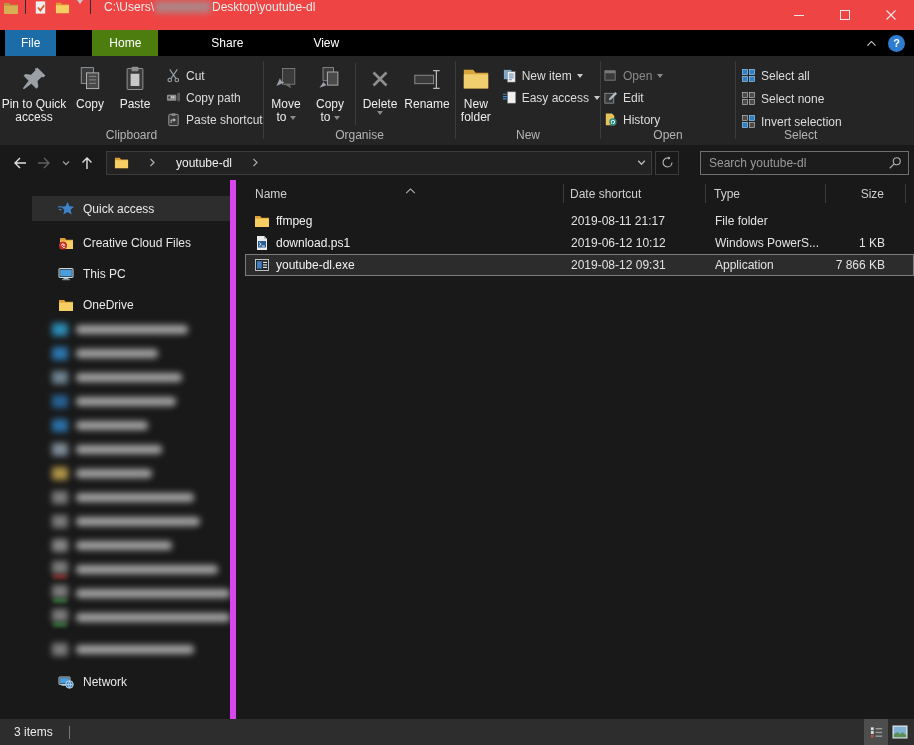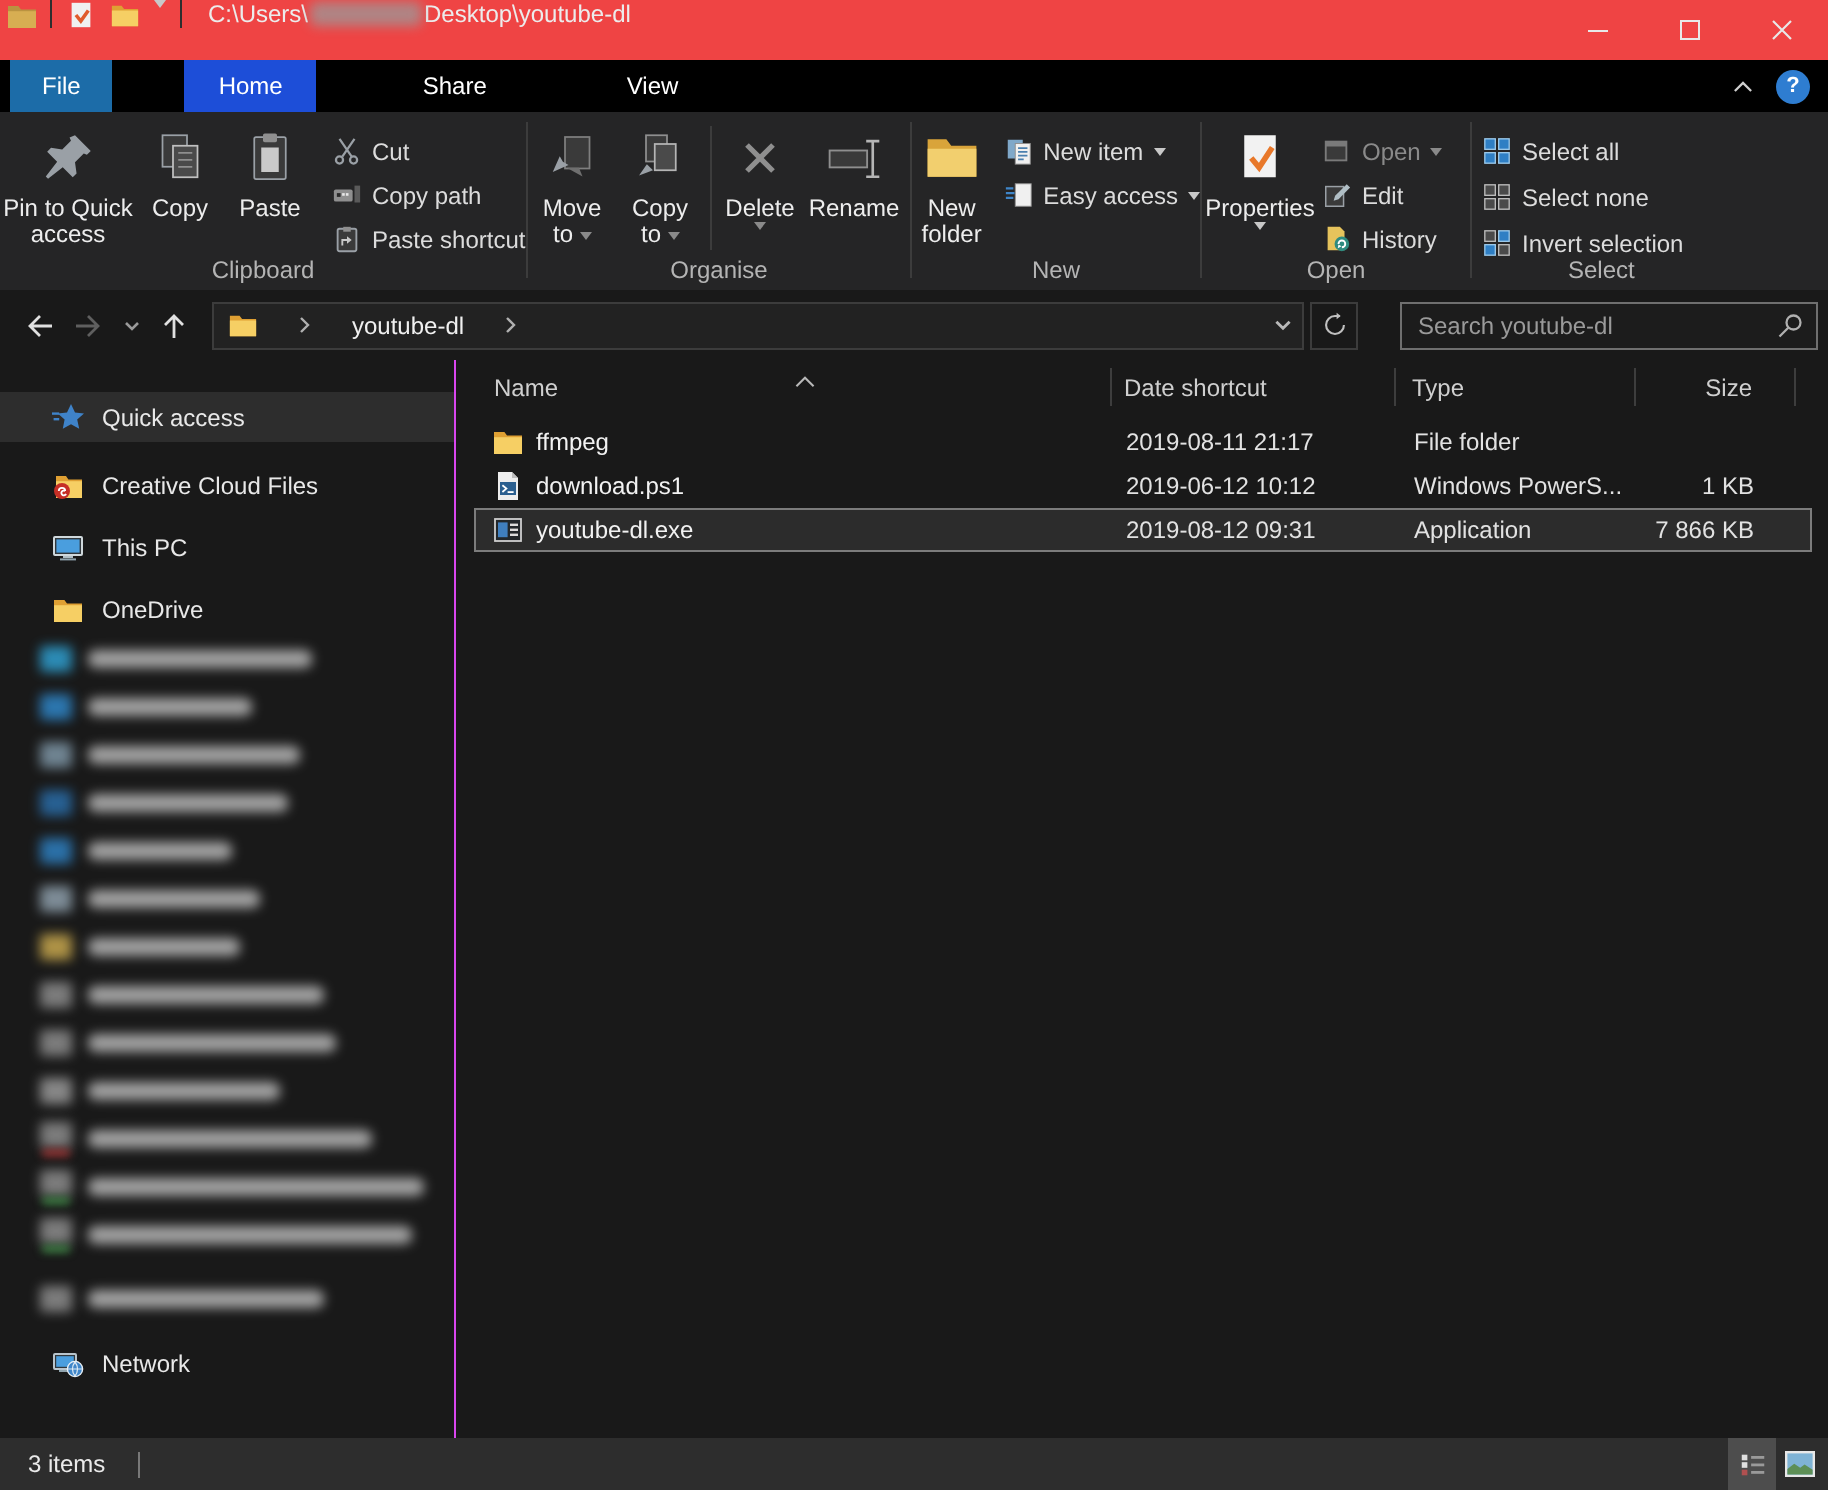--- a/index.html
+++ b/index.html
@@ -14,21 +14,21 @@
   .qat-caret { margin:0 4px; }
   .tb-title { margin-left:10px; color:#ececec; white-space:nowrap; display:flex; align-items:center; }
   .blurbox { display:inline-block; width:56px; height:12px; background:#9a9a9a; border-radius:3px; filter:blur(3px); opacity:.75; margin:0 1px; }
   .wincaps { margin-left:auto; display:flex; height:30px; }
   .wcap { width:46px; height:30px; display:flex; align-items:center; justify-content:center; }
 
   
   .tabrow { height:26px; background:#000; display:flex; align-items:stretch;gap:36px; }
   .tab { padding:0 17px; display:flex; align-items:center; color:#fff; }
   .tab-file { background:#1c6ca8; margin-left:5px; padding:0 16px; }
-  .tab-active { background:#1d4ed8; }
+  .tab-active { background:#4d7c0f; }
   .tabrow-right { margin-left:auto; display:flex; align-items:center; gap:10px; margin-right:9px; }
   .help-circle { width:17px; height:17px; border-radius:50%; background:#2e7dd1; color:#fff; font-size:11px; font-weight:bold; display:flex; align-items:center; justify-content:center; }
 
   
   .ribbon { height:89px; background:#252526; display:flex; position:relative; }
   .rgroup { position:relative; display:flex; align-items:flex-start; padding-top:5px; }
   .glabel { position:absolute; bottom:3px; left:0; right:0; text-align:center; color:#b4b4b4; }
   .rdivider { width:1px; background:#3c3c3c; height:78px; margin-top:5px; }
   .rlg { display:flex; flex-direction:column; align-items:center; text-align:center; color:#ededed; line-height:13px; padding-top:2px; }
   .rlg .ric { height:32px; display:flex; align-items:center; justify-content:center; margin-bottom:3px; }
@@ -46,21 +46,21 @@
   .addrfield { margin-left:6px; width:546px; height:24px; background:#222; border:1px solid #3c3c3c; display:flex; align-items:center; padding:0 2px 0 7px; }
   .crumb { display:flex; align-items:center; gap:20px; color:#f0f0f0; }
   .addr-right { margin-left:auto; display:flex; align-items:center; }
   .refreshbtn { width:24px; height:24px; border:1px solid #3c3c3c; margin-left:3px; display:flex; align-items:center; justify-content:center; }
   .searchbox { margin-left:21px; width:209px; height:24px; background:#1c1c1c; border:1px solid #6f6f6f; display:flex; align-items:center; padding:0 6px 0 8px; }
   .searchbox input { flex:1; background:transparent; border:none; outline:none; color:#cfcfcf; font-family:inherit; font-size:12px; }
   .searchbox input::placeholder { color:#9a9a9a; }
 
   
   .main { height:539px; display:flex; background:#191919; }
-  .sidebar { width:228px; border-right:1px solid #d946ef; overflow:hidden; }
+  .sidebar { width:228px; border-right:6px solid #d946ef; overflow:hidden;margin-left:32px; }
   .sb-row { height:24px; display:flex; align-items:center; padding-left:26px; gap:9px; color:#e8e8e8; white-space:nowrap; }
   .sb-row.selected { background:#2d2d2d; height:25px; }
   .sb-blur-row { height:24px; display:flex; align-items:center; padding-left:20px; gap:8px; }
   .sb-blur-iconwrap { display:flex; flex-direction:column; align-items:center; gap:1px; }
   .sb-blur-icon { width:16px; height:13px; border-radius:2px; filter:blur(3px); opacity:.85; }
   .sb-blur-accent { width:14px; height:3px; border-radius:1px; filter:blur(2px); }
   .sb-blur-bar { height:9px; border-radius:4px; background:#c9c9c9; filter:blur(3px); opacity:.78; }
 
   .content { flex:1; position:relative; }
   .lv-header { height:27px; display:flex; align-items:center; padding-left:9px; color:#cfcfcf; position:relative; }
@@ -297,32 +297,20 @@
           </svg>
         <span>Easy access</span>
         <span class="caret"></span>
       </div>
     </div>
     <div class="glabel">New</div>
   </div>
   <div class="rdivider"></div>
 
   <div class="rgroup" style="width:134px">
-    <div class="rlg" style="width:58px">
-      <span class="ric">
-        <svg width="28" height="28" viewBox="0 0 32 32">
-            <rect x="7" y="3" width="18" height="24" fill="#f2f2f2"></rect>
-            <path d="M11 16l4.5 5.5L23 10" stroke="#e8782a" stroke-width="3.2" fill="none"></path>
-          </svg>
-      </span>
-      <span>Properties</span>
-      <span class="lbl2">
-          <span class="caret"></span>
-        </span>
-    </div>
     <div class="rsm-col" style="margin-left:2px">
       <div class="rsm disabled">
         <svg width="15" height="15" viewBox="0 0 16 16">
             <rect x="2" y="3" width="11" height="10" fill="#3a3a3a" stroke="#7a7a7a"></rect>
             <rect x="2" y="3" width="11" height="2.6" fill="#7a7a7a"></rect>
           </svg>
         <span>Open</span>
         <span class="caret dim"></span>
       </div>
       <div class="rsm">

